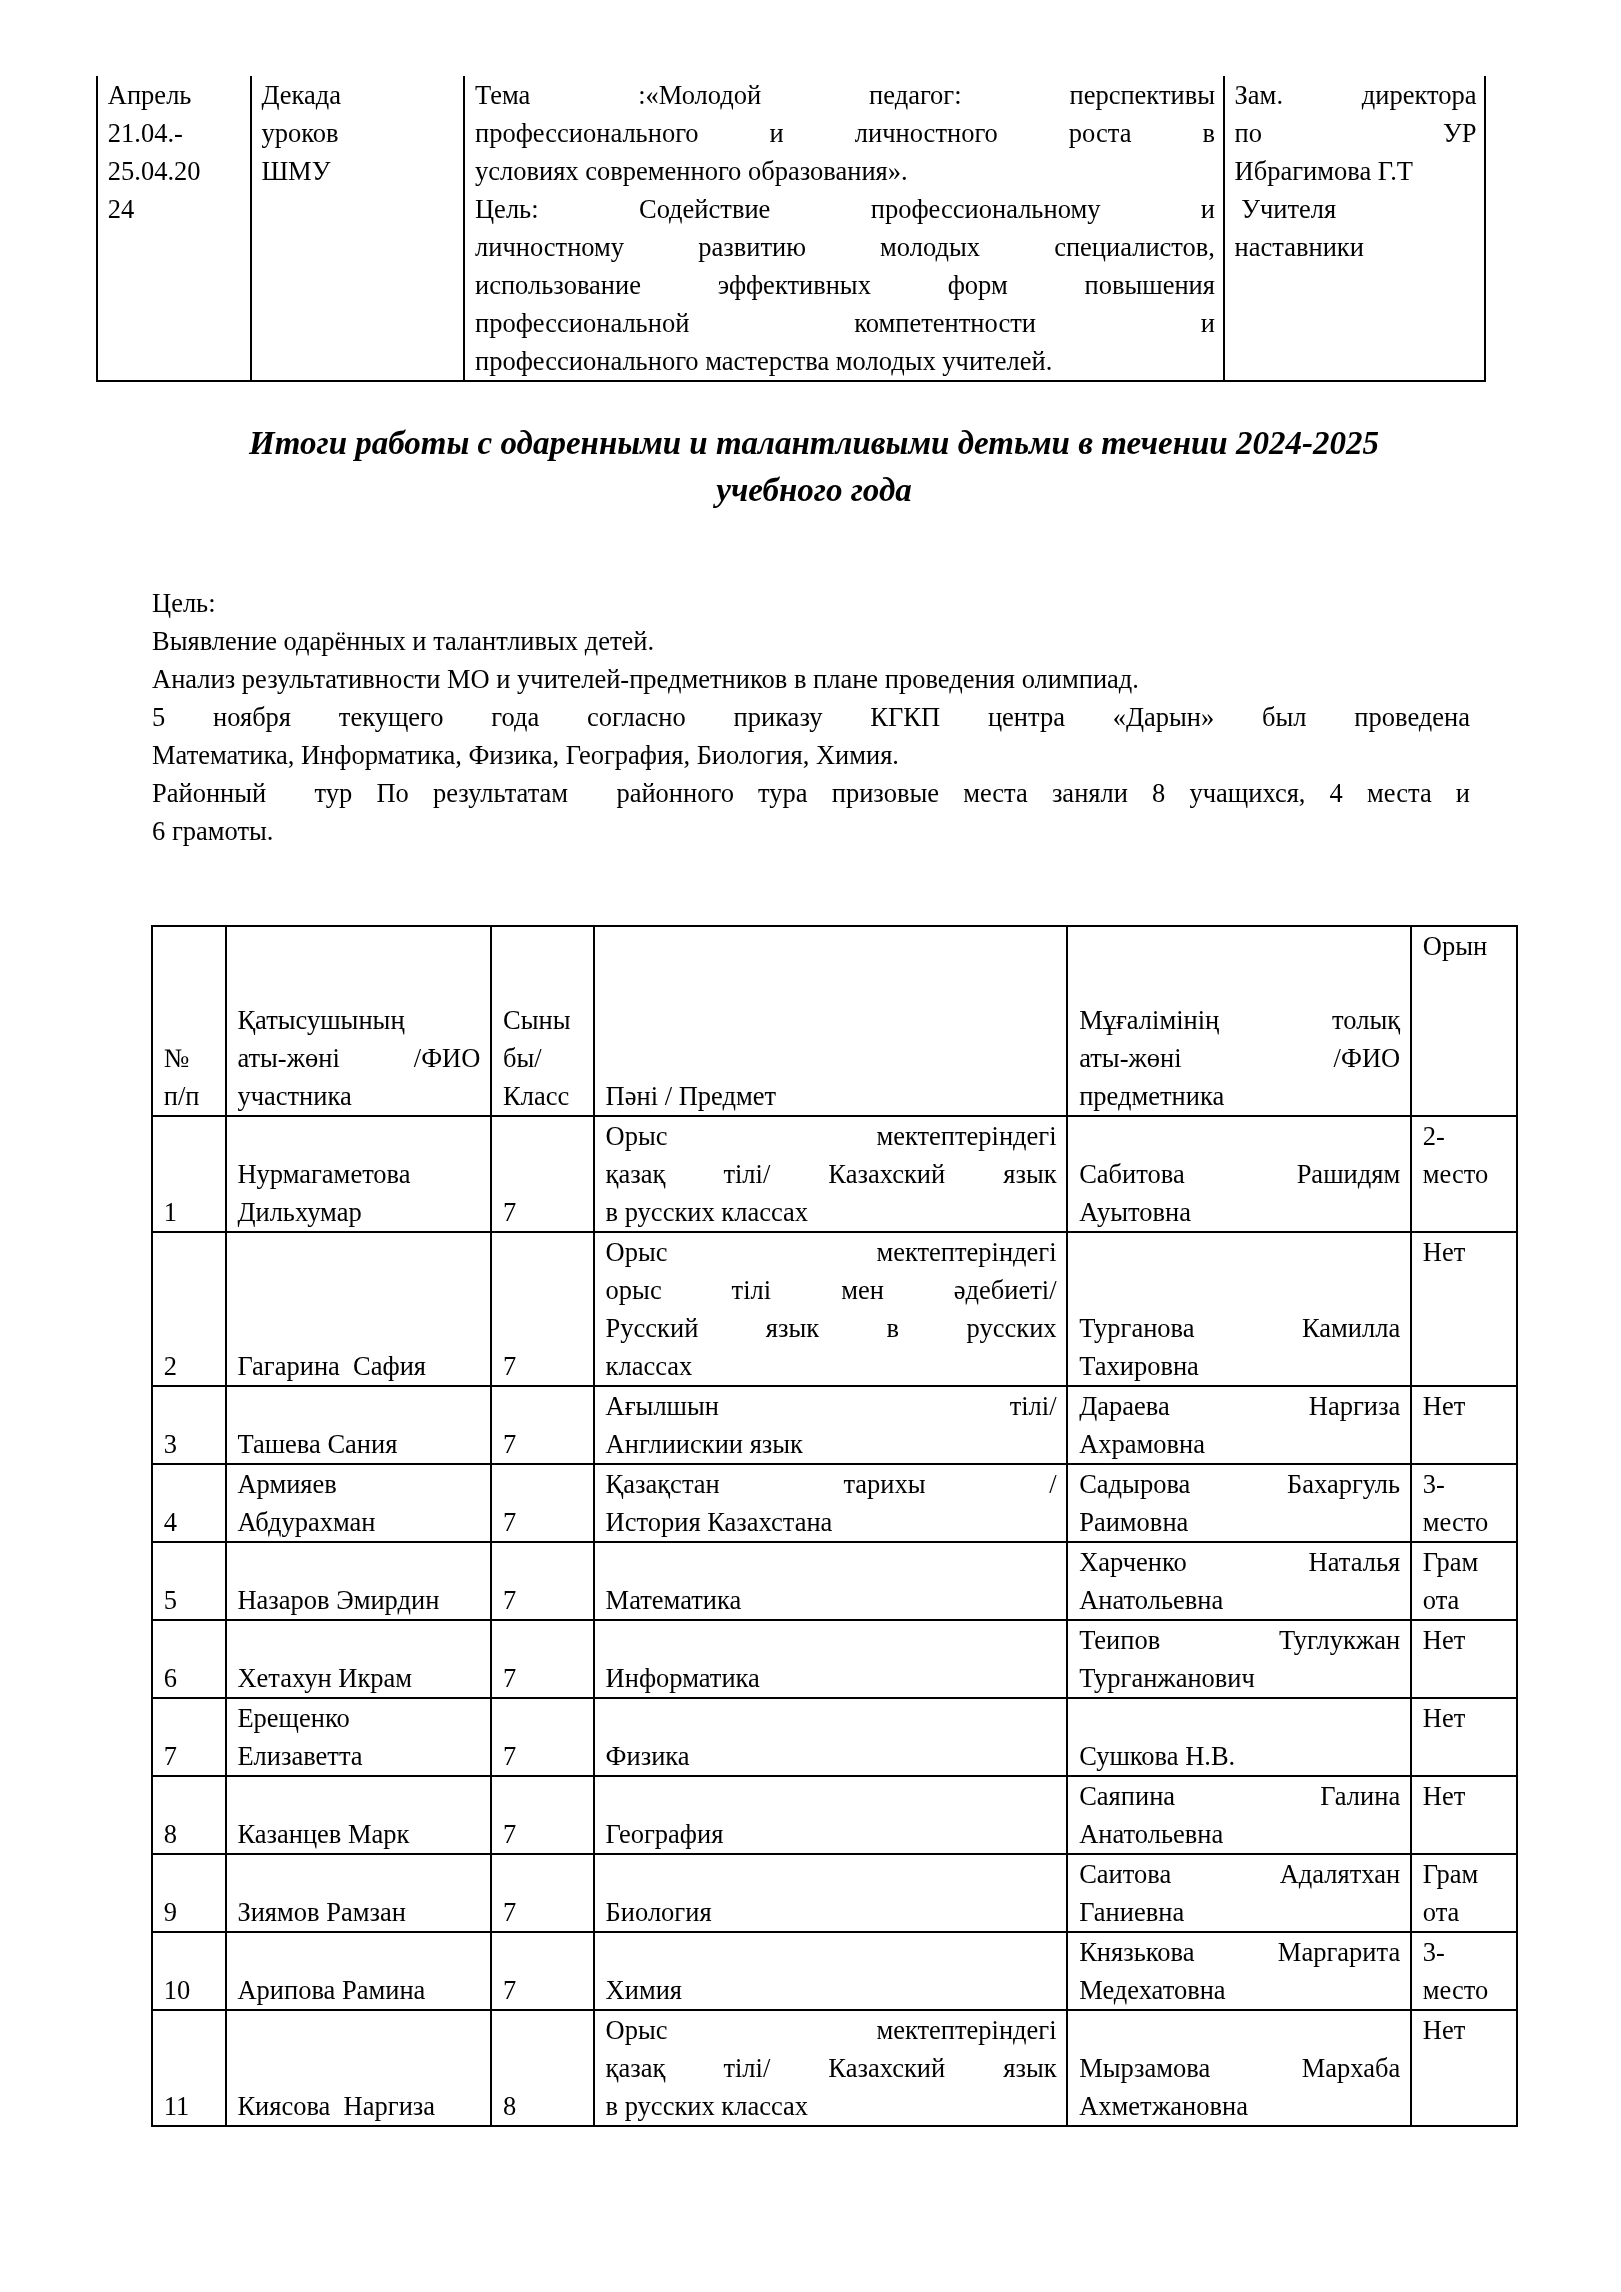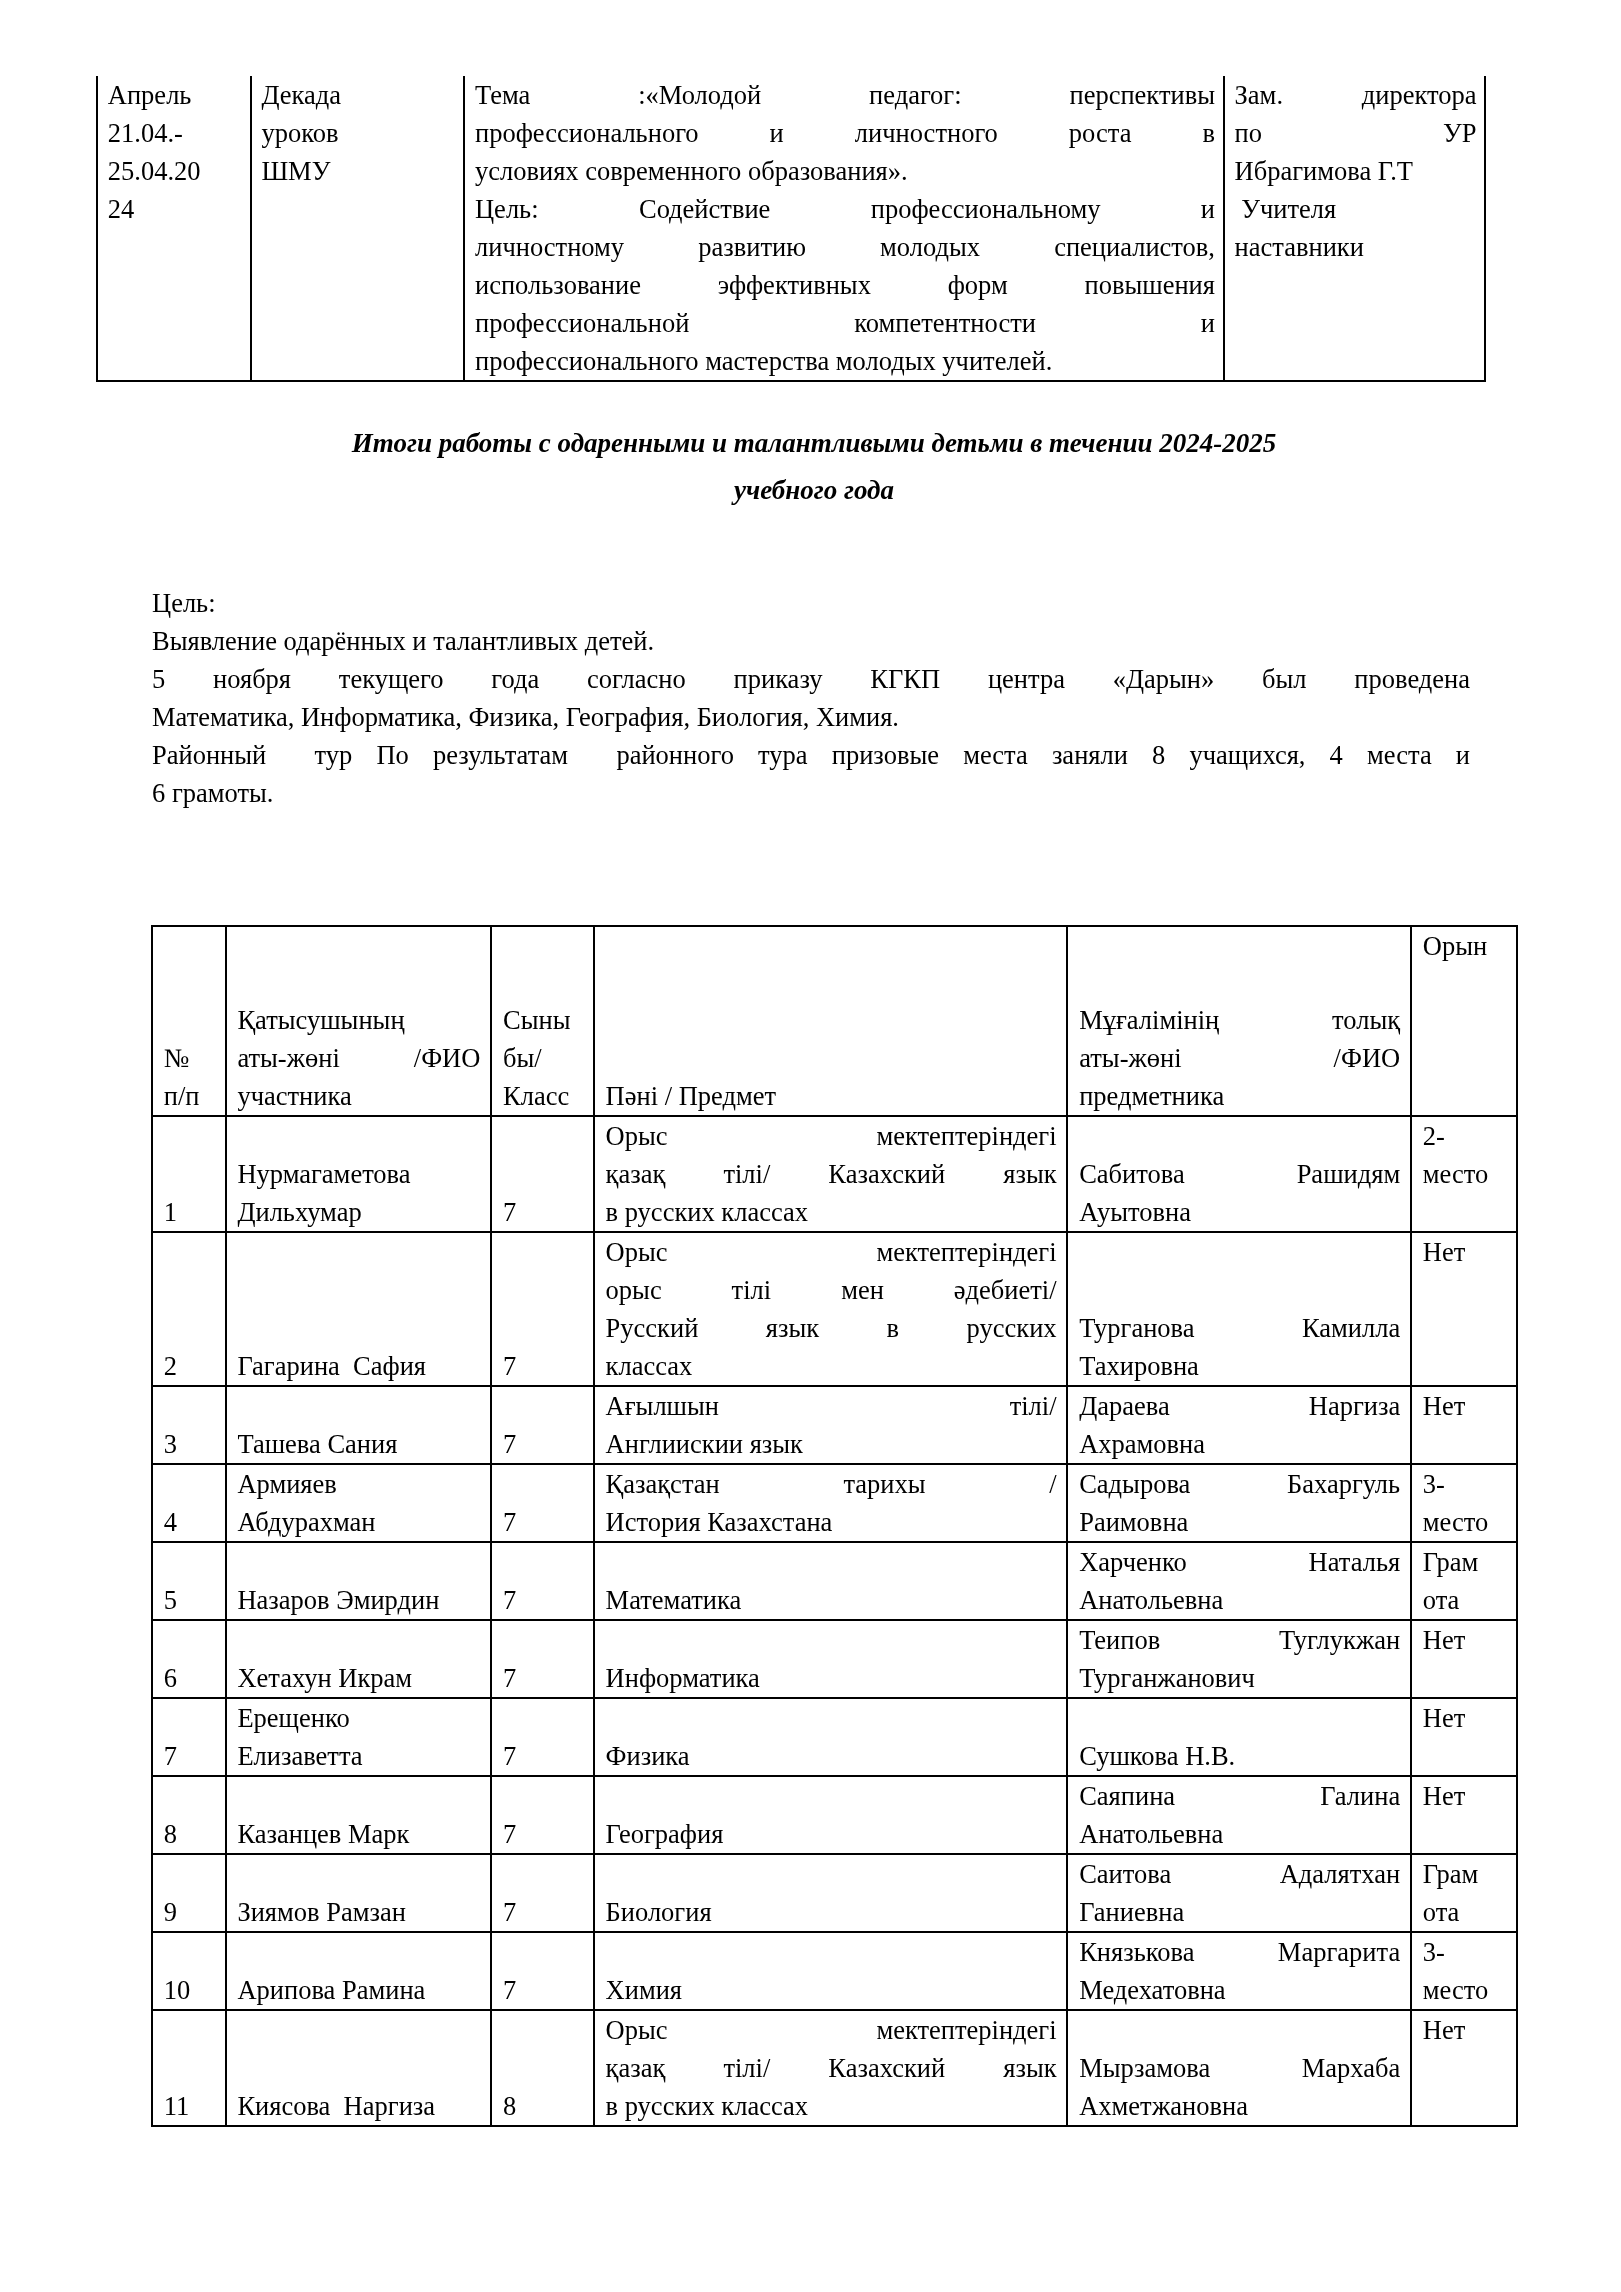--- a/index.html
+++ b/index.html
@@ -5,21 +5,21 @@
   html, body { margin: 0; padding: 0; background: #ffffff; }
   body { width: 1621px; height: 2293px; position: relative; font-family: "Liberation Serif", serif; color: #000; font-size: 26.5px; line-height: 38px; }
   .page { position: absolute; left: 0; top: 0; width: 1621px; height: 2293px; }
 
   
   .top-table { position: absolute; left: 96px; top: 76px; border-collapse: collapse; table-layout: fixed; }
   .top-table td { border-left: 2px solid #000; border-right: 2px solid #000; border-bottom: 2.9px solid #000; vertical-align: top; padding: 0 7.8px 0 9.8px; }
   .top-table .lines div { text-align: justify; text-align-last: justify; white-space: nowrap; }
   .top-table .lines div.last { text-align-last: left; }
 
-  .title { position: absolute; left: 118px; width: 1392px; top: 420px; text-align: center; font-weight: bold; font-style: italic; font-size: 27px; line-height: 47px; }
+  .title { position: absolute; left: 118px; width: 1392px; top: 420px; text-align: center; font-weight: bold; font-style: italic; font-size: 33px; line-height: 47px; }
 
   .intro { position: absolute; left: 152px; width: 1318px; top: 552px; margin-top: 32px; }
   .intro p { margin: 0; }
   .intro .j { text-align: justify; text-align-last: justify; }
 
   .main-table { position: absolute; left: 151px; top: 925px; border-collapse: collapse; table-layout: fixed; }
   .main-table td { border: 2px solid #000; padding: 0 9.8px 0 10.8px; vertical-align: bottom; }
   .main-table td.top { vertical-align: top; }
   .jl div { text-align: justify; text-align-last: justify; white-space: nowrap; }
   .jl div.l { text-align-last: left; }
@@ -65,20 +65,21 @@
     </table>
 
   <div class="title">
     <div>Итоги работы с одаренными и талантливыми детьми в течении 2024-2025</div>
     <div>учебного года</div>
   </div>
 
   <div class="intro">
     <p>Цель:</p>
     <p>Выявление одарённых и талантливых детей.</p>
+    <p>Анализ результативности МО и учителей-предметников в плане проведения олимпиад.</p>
     <p class="j">5   ноября   текущего года согласно приказу КГКП   центра «Дарын» был проведена</p>
     <p>Математика, Информатика, Физика, География, Биология, Химия.</p>
     <p class="j" style="white-space:pre;">Районный  тур По результатам  районного тура призовые места заняли 8 учащихся, 4 места и</p>
     <p>6 грамоты.</p>
   </div>
 
   <table class="main-table" id="main-table">
     <tbody>
         <tr style="height:190px;">
       <td style="width:51px;">

